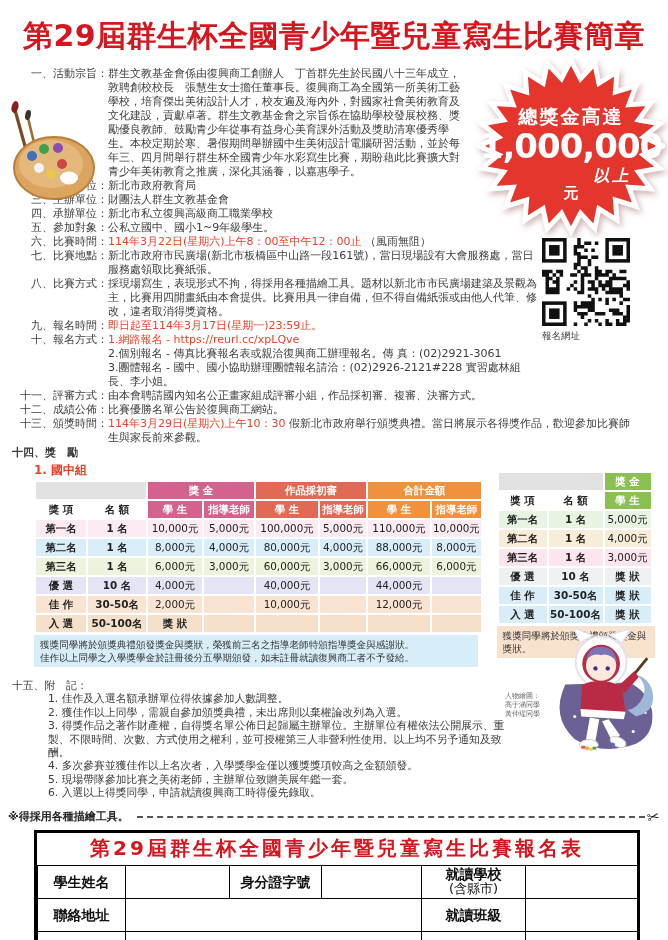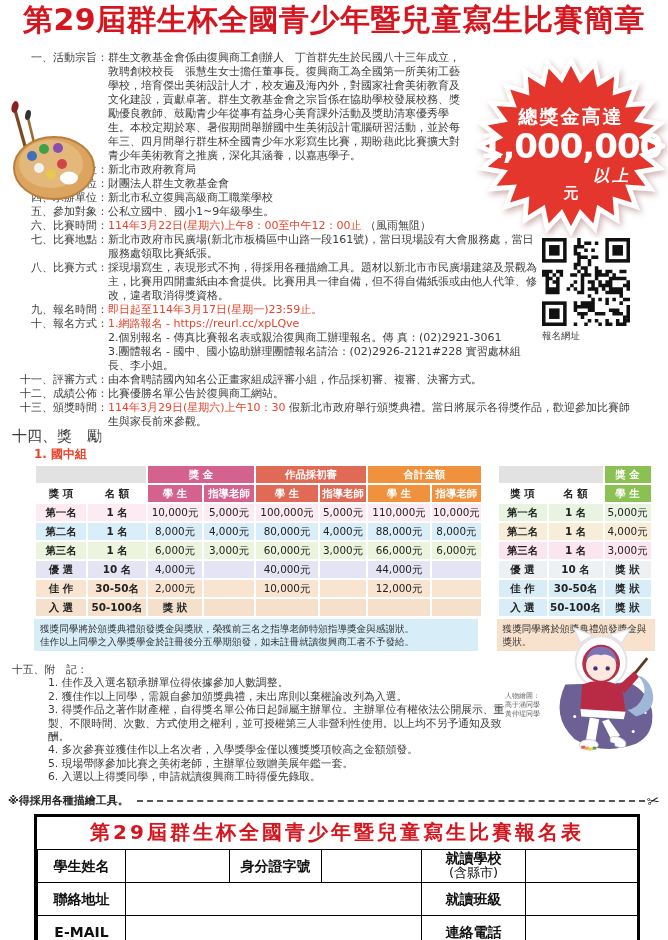--- a/index.html
+++ b/index.html
@@ -1,49 +1,49 @@
 <!DOCTYPE html>
 <html><head>
 <meta charset="utf-8">
 <style>
   html,body{margin:0;padding:0;background:#888;}
   .page{position:relative;width:668px;height:940px;background:#fff;overflow:hidden;
         font-family:"DejaVu Sans","Liberation Sans",sans-serif;color:#3c3c3c;}
   
-  .main-title{padding-top:0;text-align:center;font-size:30px;font-weight:900;
+  .main-title{padding-top:16px;text-align:center;font-size:30px;font-weight:900;
               color:#d6161e;letter-spacing:0.5px;white-space:nowrap;}
   
   .content{padding:10px 14px 0 8px;font-size:11px;line-height:14px;}
   .item{display:flex;}
   .lbl{flex:0 0 100px;text-align:right;white-space:nowrap;}
   .txt{flex:1;max-width:540px;}
   .w362{max-width:362px;}
   .w434{max-width:434px;}
   .w524{max-width:524px;}
   .red{color:#e8432b;}
-  .sec-head{margin-left:12px;font-size:15px;line-height:15px;}
+  .sec-head{margin-left:12px;font-size:11px;line-height:15px;font-weight:bold;}
   
   .palette{position:absolute;left:6px;top:94px;}
   .starburst{position:absolute;left:477px;top:58px;width:188px;height:178px;
              filter:drop-shadow(2px 3px 3px rgba(120,30,30,.35));}
   .starburst svg{position:absolute;left:0;top:0;}
   .sb-top{position:absolute;left:0;top:46px;width:100%;text-align:center;color:#fff;
           font-size:19px;font-weight:900;letter-spacing:2px;}
   .sb-amt{position:absolute;left:0;top:68px;width:100%;text-align:center;color:#fff;
           font-size:34px;font-weight:900;letter-spacing:-1px;}
   .sb-amt .unit{font-size:15px;letter-spacing:0;}
   .sb-bottom{position:absolute;left:0;top:108px;width:82%;text-align:right;color:#fff;
           font-size:16px;font-weight:900;font-style:italic;letter-spacing:3px;}
   .qr{position:absolute;left:542px;top:238px;width:88px;height:88px;background:#fff;}
   .qr-label{position:absolute;left:542px;top:330px;width:88px;text-align:left;
             font-size:9.5px;color:#444;}
   .mascot{position:absolute;left:543px;top:626px;}
   .mascot-credit{position:absolute;left:505px;top:692px;font-size:7px;line-height:9px;color:#666;}
   
-  .awards{display:flex;align-items:flex-end;padding:2px 6px 8px 34px;}
+  .awards{display:flex;align-items:center;padding:2px 6px 8px 34px;}
   .grp-title{font-size:12px;font-weight:bold;margin-bottom:1px;}
   .t-red{color:#e8432b;}
   .t-green{color:#6cb52f;}
   table.prize{border-collapse:separate;border-spacing:2px;font-size:10.4px;color:#222;}
   table.prize td{text-align:center;padding:1.5px 1px;height:14px;white-space:nowrap;}
   .hdr{color:#fff;font-weight:bold;}
   .c-gray{background:#e2e2e2;}
   .c-pink{background:#d4628f;}
   .c-salmon{background:#e06a55;}
   .c-orange{background:#f0923d;}

